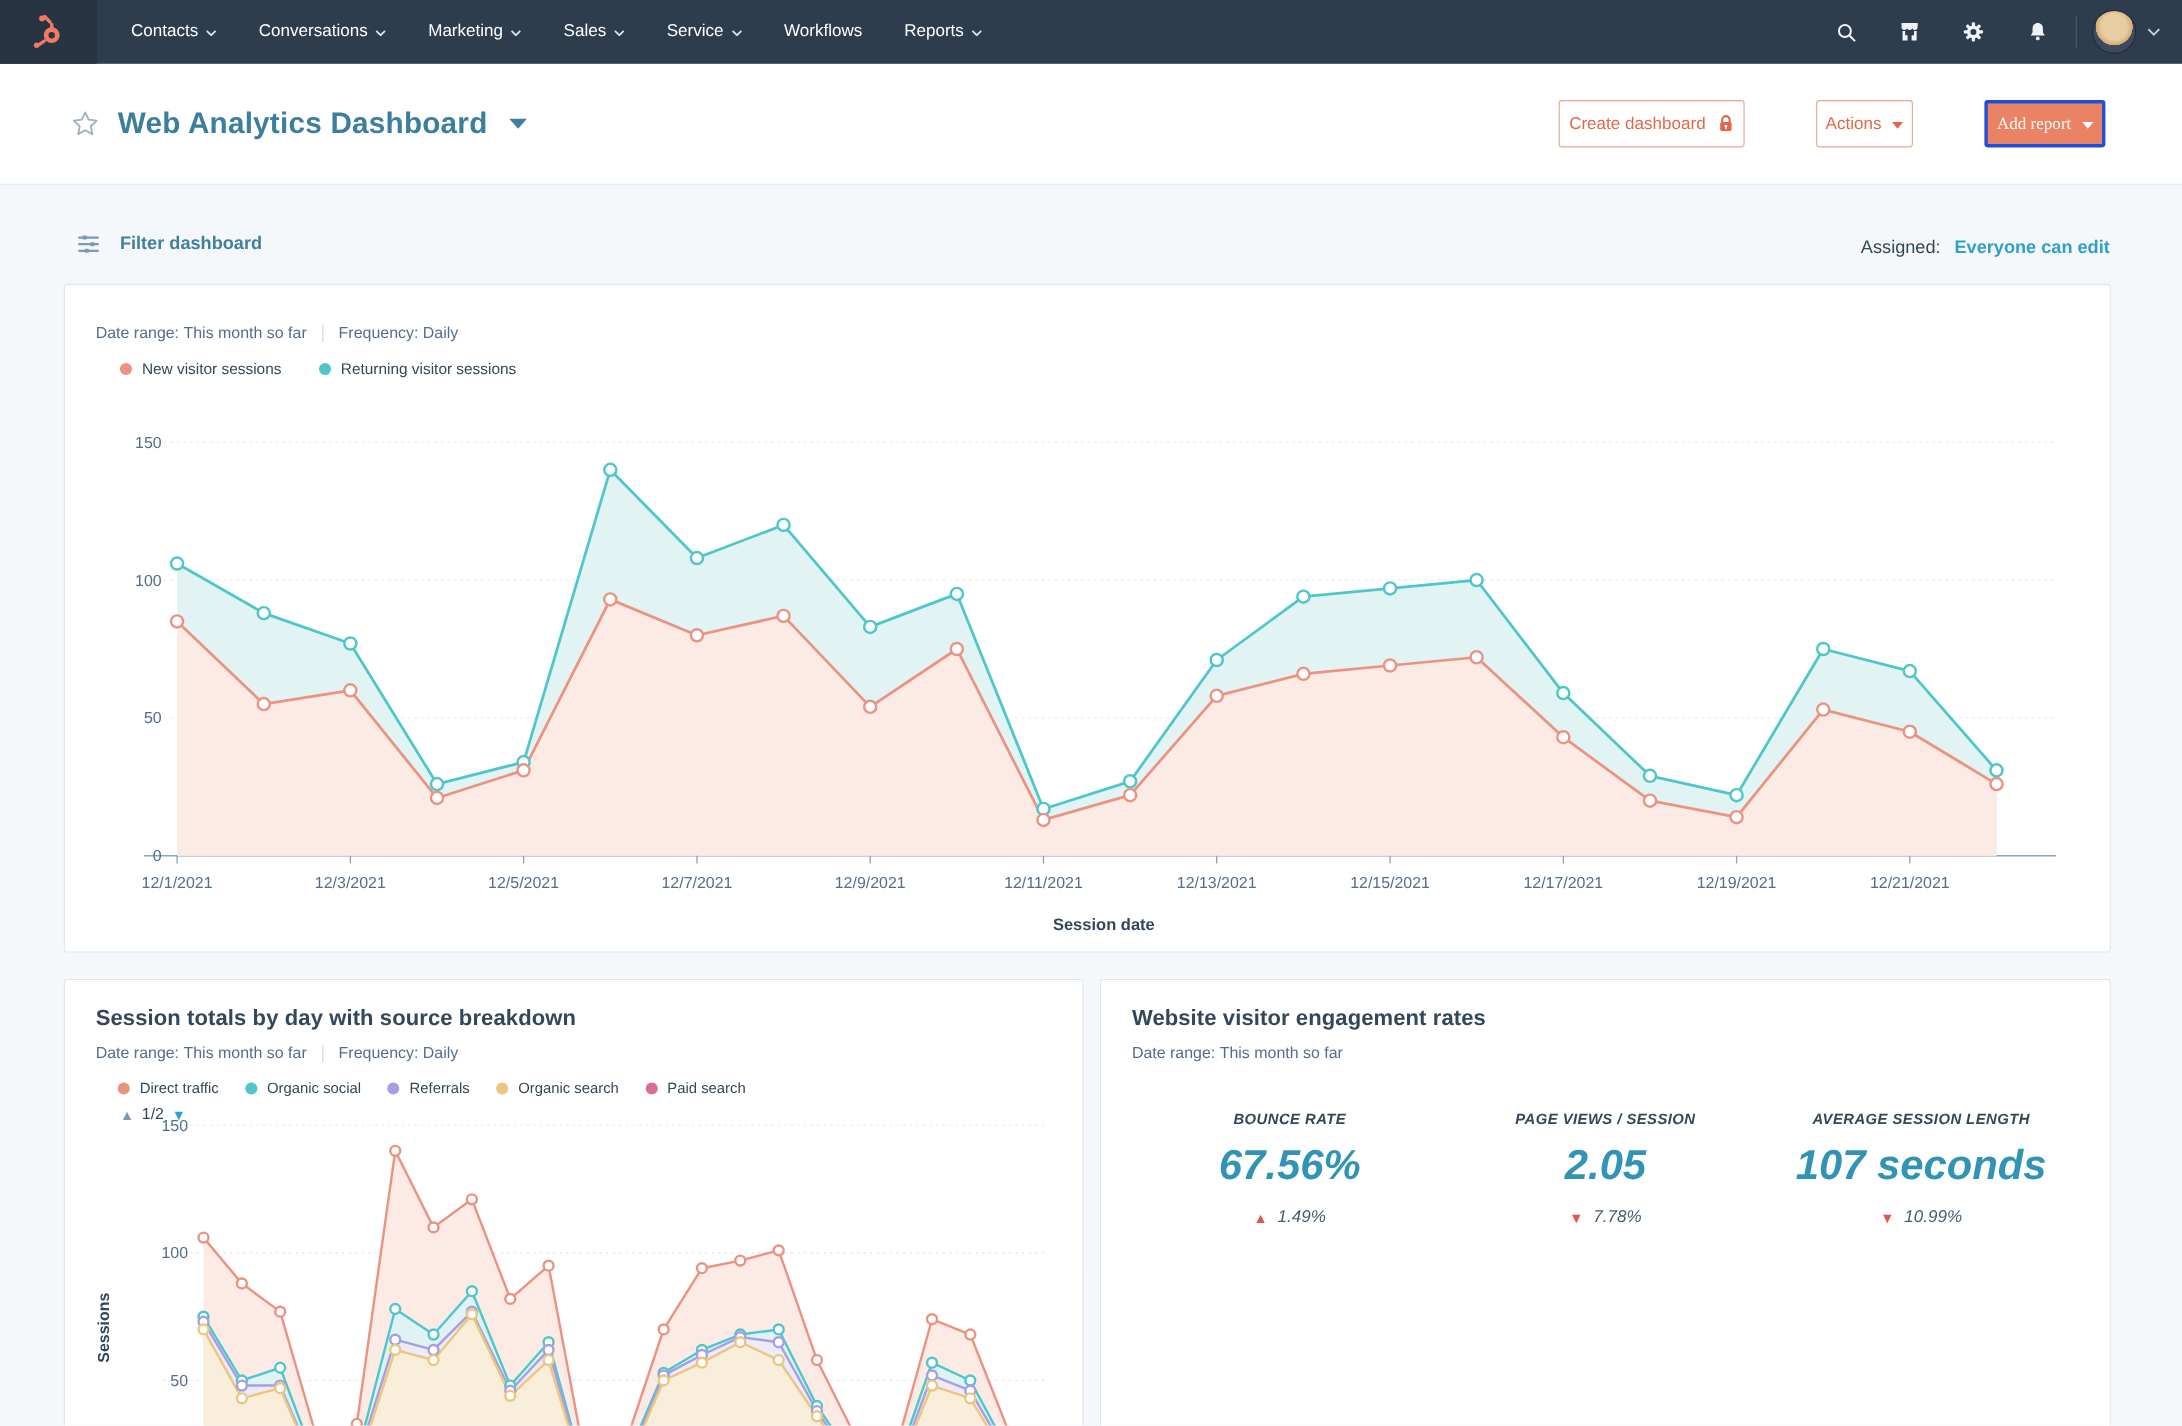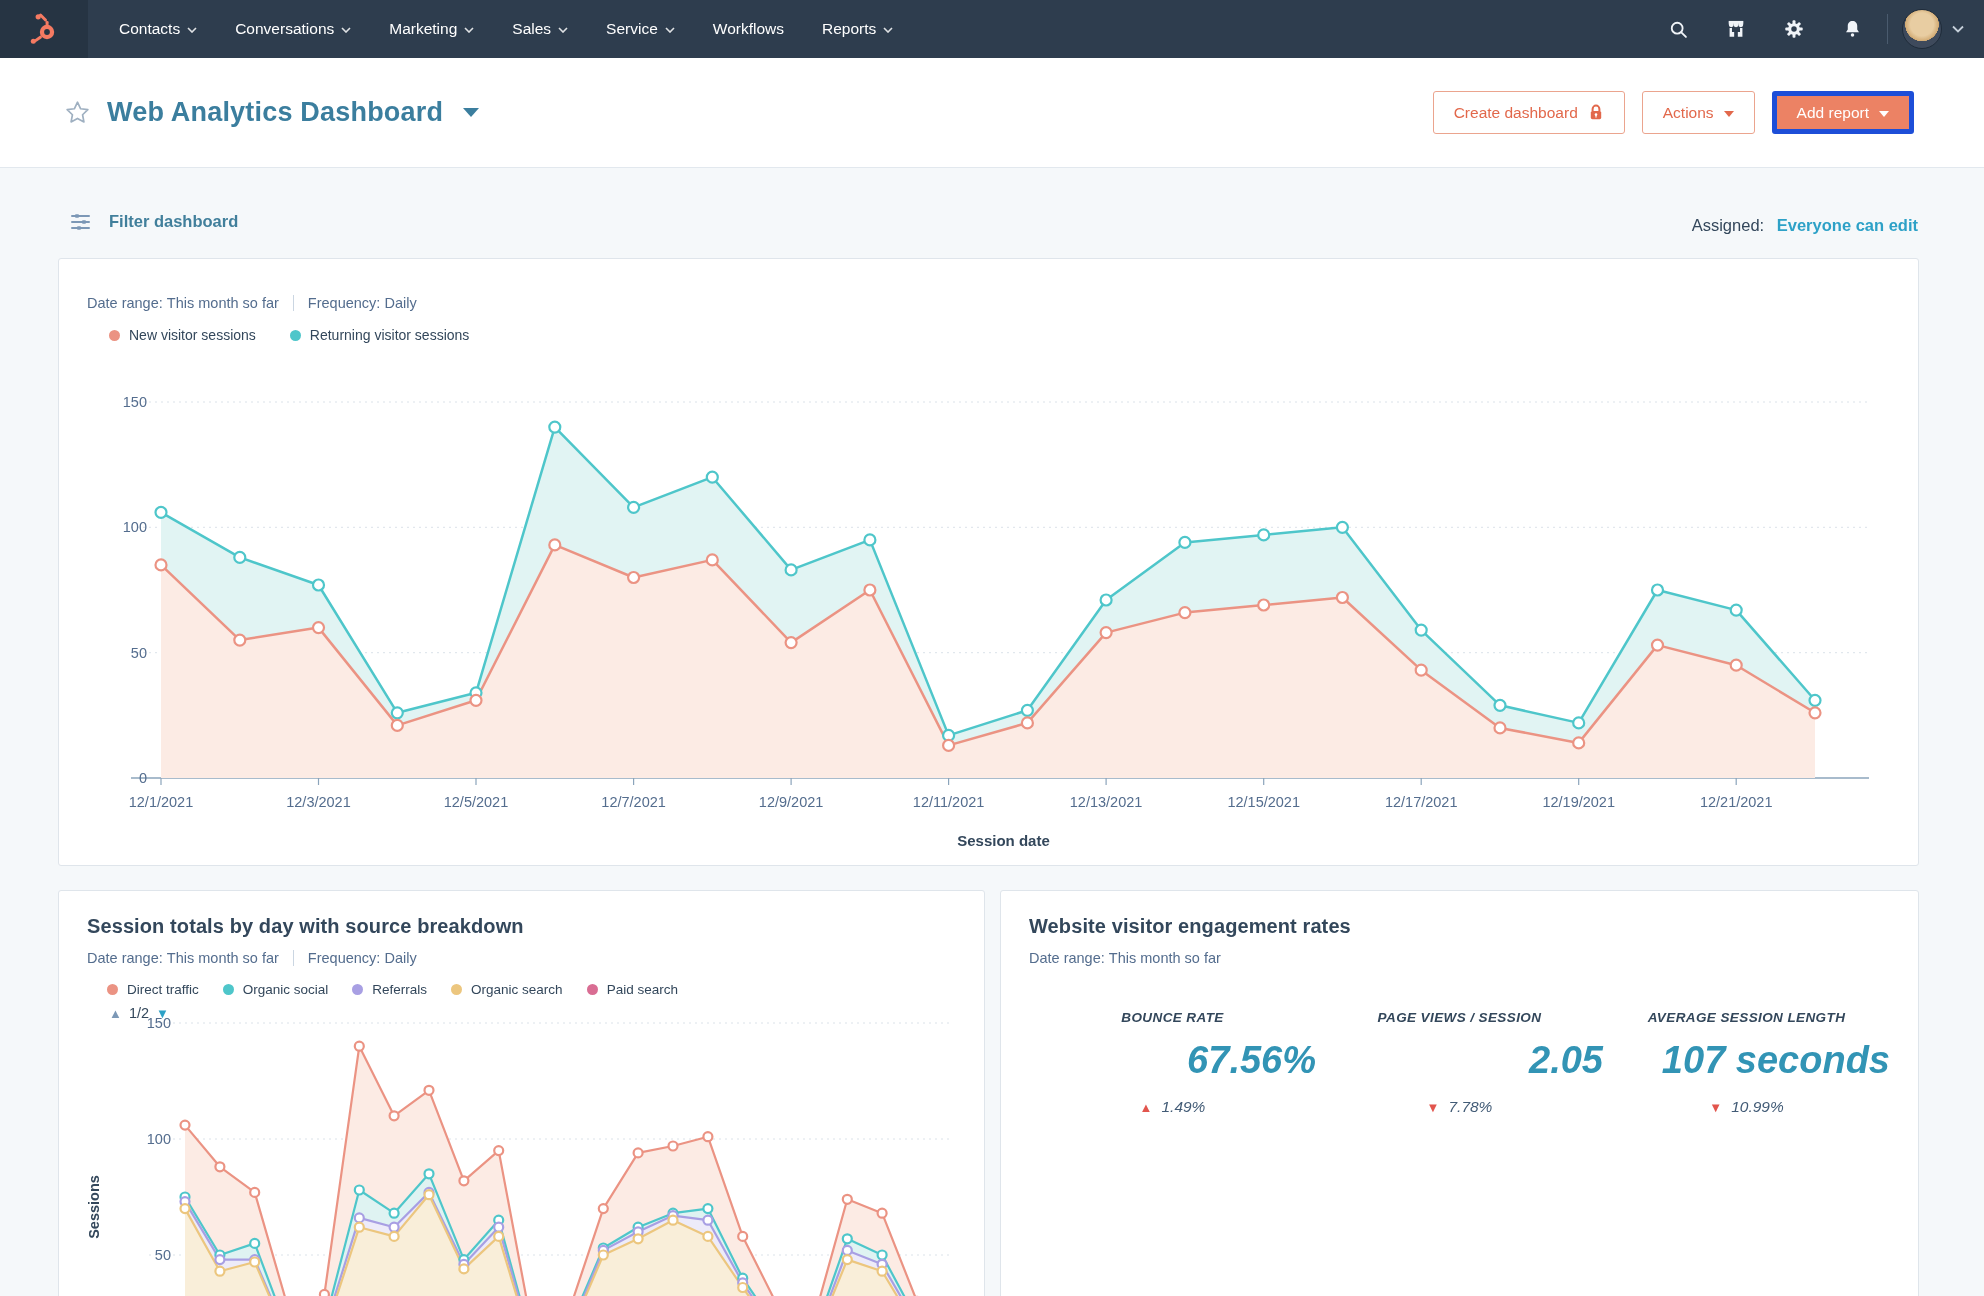--- a/index.html
+++ b/index.html
@@ -25,23 +25,23 @@
 
   
   .pagehead { position:absolute; left:0; top:58px; width:1984px; height:110px; background:#ffffff;
               border-bottom:1px solid #e2e8ee; display:flex; align-items:center; padding:0 70px 0 64px; }
   .title-wrap { display:flex; align-items:center; gap:16px; cursor:pointer; }
   .page-title { font-size:27px; font-weight:600; color:#3b7e9e; letter-spacing:.2px; }
   .title-caret { width:0; height:0; border-left:8px solid transparent; border-right:8px solid transparent;
                  border-top:9px solid #3b7e9e; margin-left:4px; }
   .head-btns { margin-left:auto; display:flex; align-items:center; gap:17px; }
   .btn { height:43px; border-radius:3px; font-size:15.5px; display:flex; align-items:center; gap:10px;
-         padding:0 20px; cursor:pointer; font-family:inherit; }
+         padding:0 8px; cursor:pointer; font-family:inherit;margin-left:48px; }
   .btn-outline, .btn-outline2 { background:#fff; border:1px solid #eba48e; color:#e2684b; }
-  .btn-solid { background:#ec8264; border:5px solid #1d4ed8; color:#ffffff; }
+  .btn-solid { background:#ec8264; border:3px solid #1d4ed8; color:#ffffff;font-family:Liberation Serif, serif; }
   .caret-sm { width:0; height:0; border-left:5.5px solid transparent; border-right:5.5px solid transparent;
               border-top:6.5px solid currentColor; margin-top:2px; }
 
   
   .filterbar { position:absolute; left:70px; top:212px; display:flex; align-items:center; gap:18px; cursor:pointer; }
   .filterbar span { font-size:16.5px; font-weight:600; color:#417f9b; }
   .assigned { position:absolute; right:66px; top:216px; font-size:16.5px; color:#33475b; }
   .assigned a { color:#2da1c7; font-weight:600; text-decoration:none; cursor:pointer; margin-left:8px; }
 
   
@@ -71,21 +71,21 @@
   .xlabel { position:absolute; left:15px; bottom:16px; width:100%; text-align:center;
             font-size:15px; font-weight:700; color:#33475b; }
   .axis-num   { font-size:14.5px; fill:#546d8e; }
   .axis-date  { font-size:14.5px; fill:#546d8e; }
   .axis-title { font-size:14.5px; fill:#33475b; font-weight:600; }
 
   
   .metrics { display:flex; margin-top:44px;font-style:italic; }
   .metric { flex:1; text-align:center; }
   .metric-label { font-size:13.5px; font-weight:700; letter-spacing:.4px; color:#33475b; }
-  .metric-value { margin-top:14px; font-size:38px; font-weight:600; color:#3294b5;text-align:right; }
+  .metric-value { margin-top:14px; font-size:38px; font-weight:600; color:#3294b5; }
   .metric-delta { margin-top:16px; font-size:15.5px; color:#425b76; display:flex; align-items:center; justify-content:center; gap:9px; }
   .delta-tri { color:#e2554d; font-size:13px; }
 </style>
 </head>
 <body>
 
 <div class="nav">
   <div class="logo-cell">
     <svg width="34" height="34" viewBox="0 0 34 34">
       <g fill="#f57a62">

